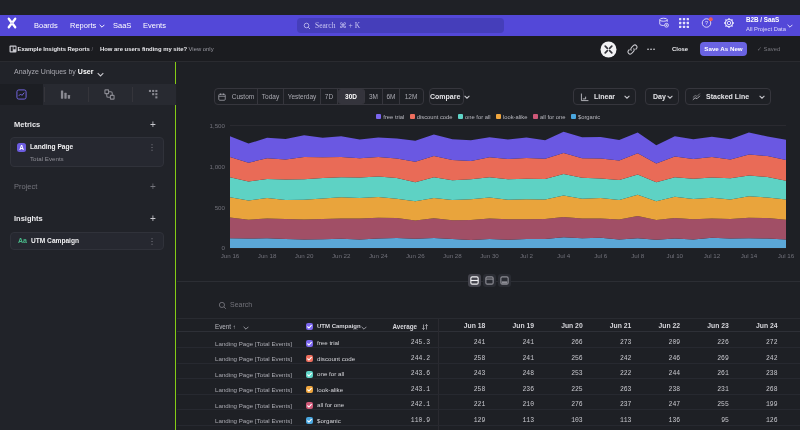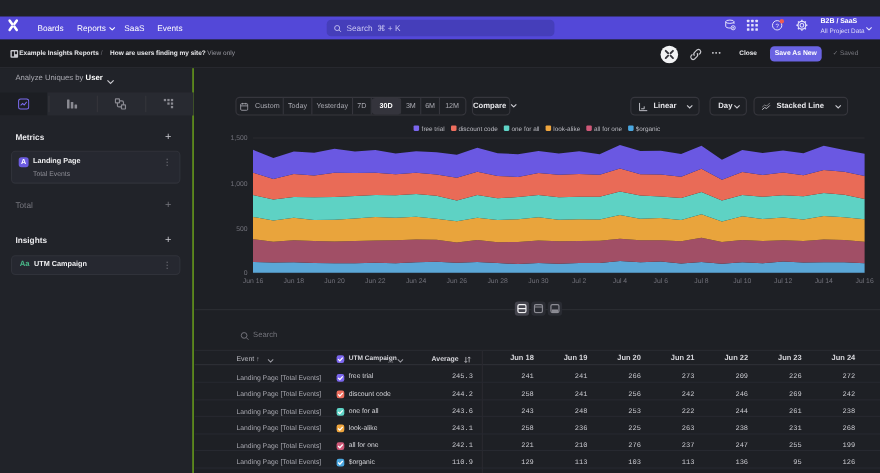--- a/index.html
+++ b/index.html
@@ -5,21 +5,21 @@
   * { margin:0; padding:0; box-sizing:border-box; }
   html,body { width:800px; height:430px; overflow:hidden; background:#1f2126;
     font-family:"Liberation Sans", sans-serif; }
   .abs { position:absolute; }
   #app { position:relative; width:800px; height:430px;margin-top:15px; }
 
   
   #nav { position:absolute; left:0; top:0; width:800px; height:21px; background:#5348d8; }
   .navitem { position:absolute; top:0; height:21px; line-height:21px; color:#fff; font-size:7.5px; }
   #searchbox { position:absolute; left:297px; top:3px; width:207px; height:15px; background:#453eba;
-    border-radius:4px; color:#c8c5f2; font-size:7.5px; line-height:15px; }
+    border-radius:4px; color:#c8c5f2; font-size:7.5px; line-height:15px;font-family:Liberation Serif, serif; }
   .ticon { position:absolute; top:2px; }
 
   
   #bar2 { position:absolute; left:0; top:21px; width:800px; height:26px; background:#1b1c20;
     border-bottom:1px solid #2a2b30; }
   .b2t { position:absolute; top:0; height:26px; line-height:26px; font-size:5.9px; }
 
   
   #side { position:absolute; left:0; top:47px; width:176px; height:383px; background:#212329;
     border-right:1px solid #84cc16; }
@@ -180,21 +180,21 @@
     <span class="sh" style="left:14px;top:58px;">Metrics</span>
     <span class="plus" style="left:150px;top:57px;color:#c9c9cf;">+</span>
     <div class="card" style="top:75px;height:30px;">
       <div class="abs" style="left:6px;top:5px;width:9px;height:9px;background:#6c5ce0;border-radius:2.5px;
         color:#fff;font-size:6.5px;font-weight:bold;text-align:center;line-height:9px;">A</div>
       <span class="abs" style="left:19px;top:5px;font-size:6.6px;color:#f0f0f2;font-weight:bold;">Landing Page</span>
       <span class="dots" style="top:5px;">⋮</span>
       <span class="abs" style="left:19px;top:17px;font-size:6.2px;color:#8f8f97;">Total Events</span>
     </div>
 
-    <span class="sh" style="left:14px;top:120px;color:#75757d;font-weight:normal;">Total</span>
+    <span class="sh" style="left:14px;top:120px;color:#75757d;font-weight:normal;">Project</span>
     <span class="plus" style="left:150px;top:119px;color:#75757d;">+</span>
 
     <span class="sh" style="left:14px;top:152px;">Insights</span>
     <span class="plus" style="left:150px;top:151px;color:#c9c9cf;">+</span>
     <div class="card" style="top:170px;height:18px;">
       <span class="abs" style="left:7px;top:4px;font-size:7px;color:#49b889;font-weight:bold;">Aa</span>
       <span class="abs" style="left:20px;top:4px;font-size:6.6px;color:#f0f0f2;font-weight:bold;">UTM Campaign</span>
       <span class="dots" style="top:4px;">⋮</span>
     </div>
 

